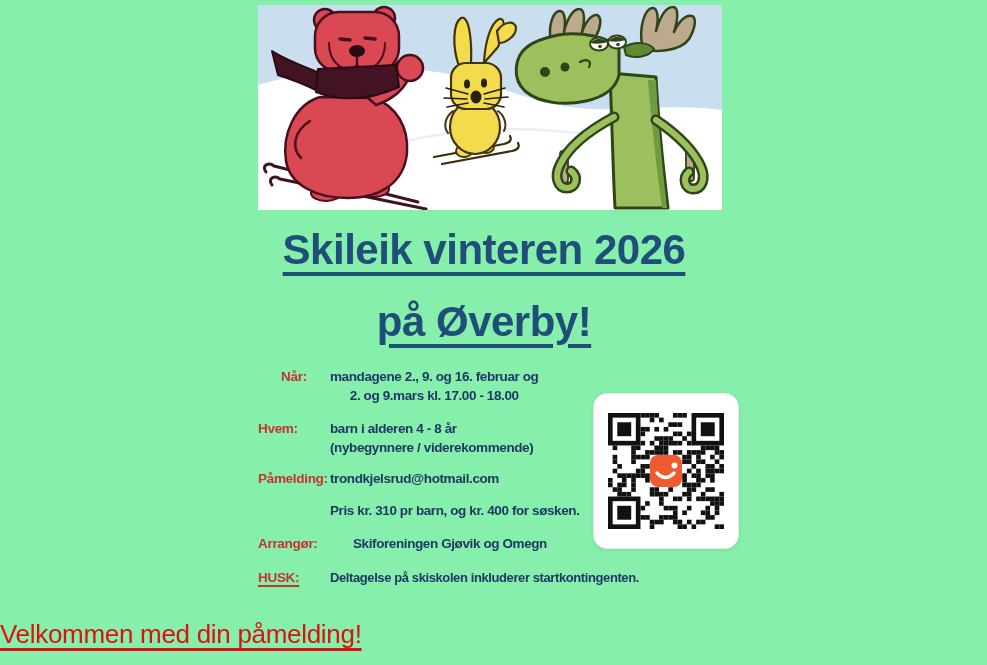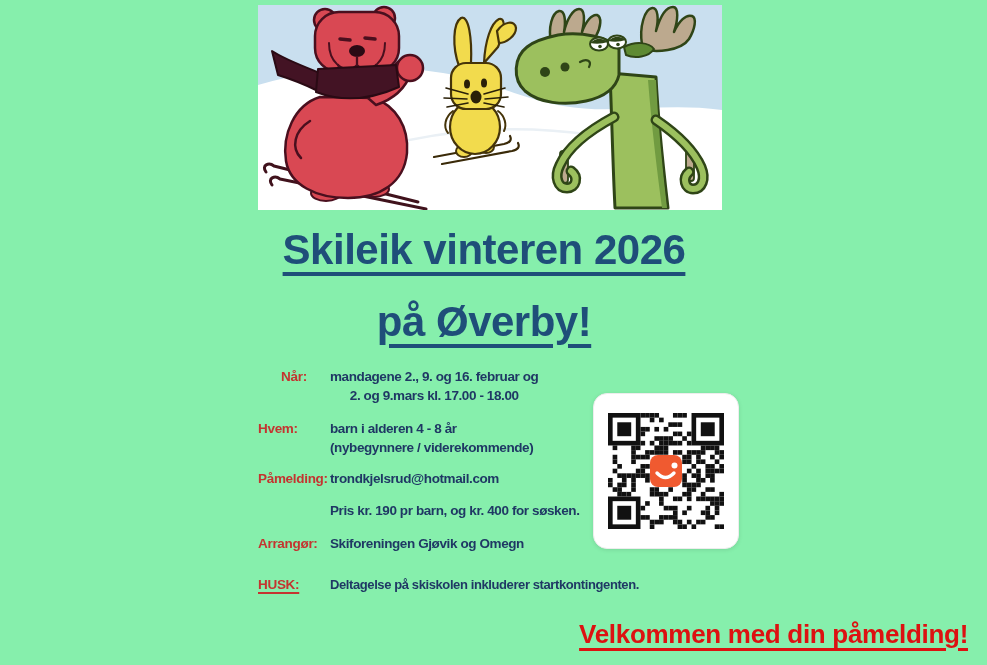--- a/index.html
+++ b/index.html
@@ -30,30 +30,30 @@
   .row .lines{
     color:#1F3864;font-weight:bold;font-size:13.5px;letter-spacing:-0.4px;
     line-height:19px;white-space:nowrap;
   }
   .row.small .lines{font-size:13px;line-height:18px;}
   .row.small .label{line-height:18px;}
   .mb1{margin-bottom:14px;text-align:center;}
   .mb2{margin-bottom:12px;}
   .mb3{margin-bottom:13px;}
   .mb4{margin-bottom:14px;}
-  .mb5{margin-bottom:23px;}
+  .mb5{margin-bottom:16px;gap:23px;}
   .qr-card{
     position:absolute;left:593px;top:393px;width:144px;height:154px;
     background:#ffffff;border:1px solid #ededed;border-radius:14px;
     box-shadow:0 1px 4px rgba(0,0,0,.10);
     display:flex;align-items:center;justify-content:center;
   }
   .footer-line{
-    position:absolute;left:0;top:619px;width:968px;text-align:right;
-    color:#DD1111;font-weight:bold;font-size:26px;letter-spacing:-0.3px;
+    position:absolute;left:0;top:619px;width:968px;text-align:left;
+    color:#DD1111;font-weight:normal;font-size:26px;letter-spacing:-0.3px;
   }
   .footer-line .ul{
     text-decoration:underline;text-decoration-thickness:3px;text-underline-offset:5px;
   }
 </style>
 </head>
 <body>
 
 <div class="flyer">
 
@@ -152,21 +152,21 @@
       </div>
     </div>
 
     <div class="row mb3">
       <div class="label">Påmelding:</div>
       <div class="lines">trondkjelsrud@hotmail.com</div>
     </div>
 
     <div class="row mb4">
       <div class="label"></div>
-      <div class="lines">Pris kr. 190 pr barn, og kr. 400 for søsken.</div>
+      <div class="lines">Pris kr. 310 pr barn, og kr. 400 for søsken.</div>
     </div>
 
     <div class="row mb5">
       <div class="label">Arrangør:</div>
       <div class="lines">Skiforeningen Gjøvik og Omegn</div>
     </div>
 
     <div class="row small">
       <div class="label husk">HUSK:</div>
       <div class="lines">

